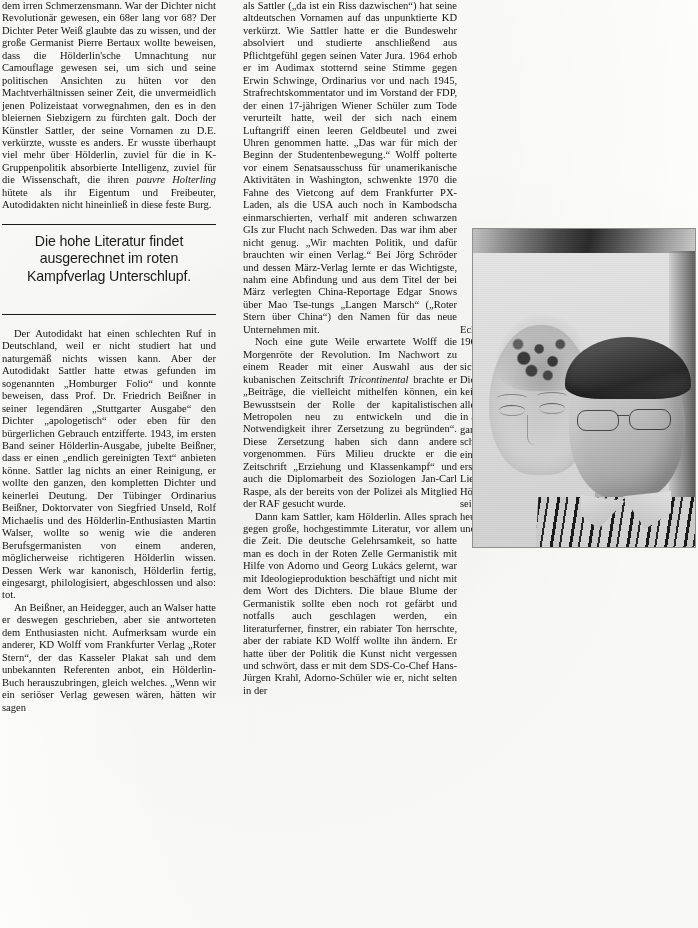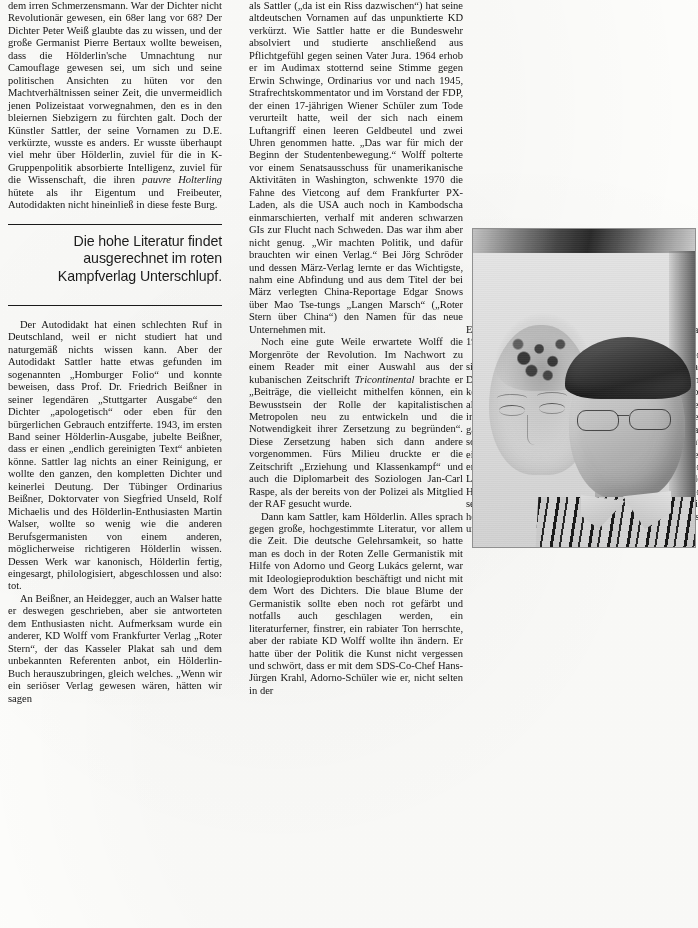--- a/index.html
+++ b/index.html
@@ -26,21 +26,20 @@
     position: absolute;
     left: 0; top: 0;
     width: 698px;
     height: 928px;
   }
 
   .col {
     position: absolute;
     top: 0;
     height: 928px;
-    margin-left: 6px;
   }
   .col-1 { left: 2px;   width: 214px; }
   .col-2 { left: 243px; width: 214px; }
   .col-3 { left: 460px; width: 236px; }
 
   .para {
     margin: 0;
     font-size: 10.55px;
     line-height: 12.45px;
     text-align: justify;
@@ -55,30 +54,30 @@
   .para + .para { margin-top: 0; font-family: Liberation Serif, serif; }
 
   
   .para { text-align-last: left; }
 
   .para em { font-style: italic; }
 
   
   .pullquote {
     margin: 12px 0 13px 0;
-    padding: 8px 0 20px 0;
+    padding: 8px 0 29px 0;
     border-top: 1.6px solid #1a1a1a;
     border-bottom: 1.6px solid #1a1a1a;
     font-family: "Liberation Sans", "DejaVu Sans", sans-serif;
     font-size: 14.2px;
     line-height: 17.4px;
     font-weight: 400;
     color: #1b1b1b;
     letter-spacing: -0.12px;
-    text-align: right;
+    text-align: center;
   }
 
   
   .photo-wrap {
     position: absolute;
     left: 472px;
     top: 228px;
     width: 224px;
     height: 320px;
   }

